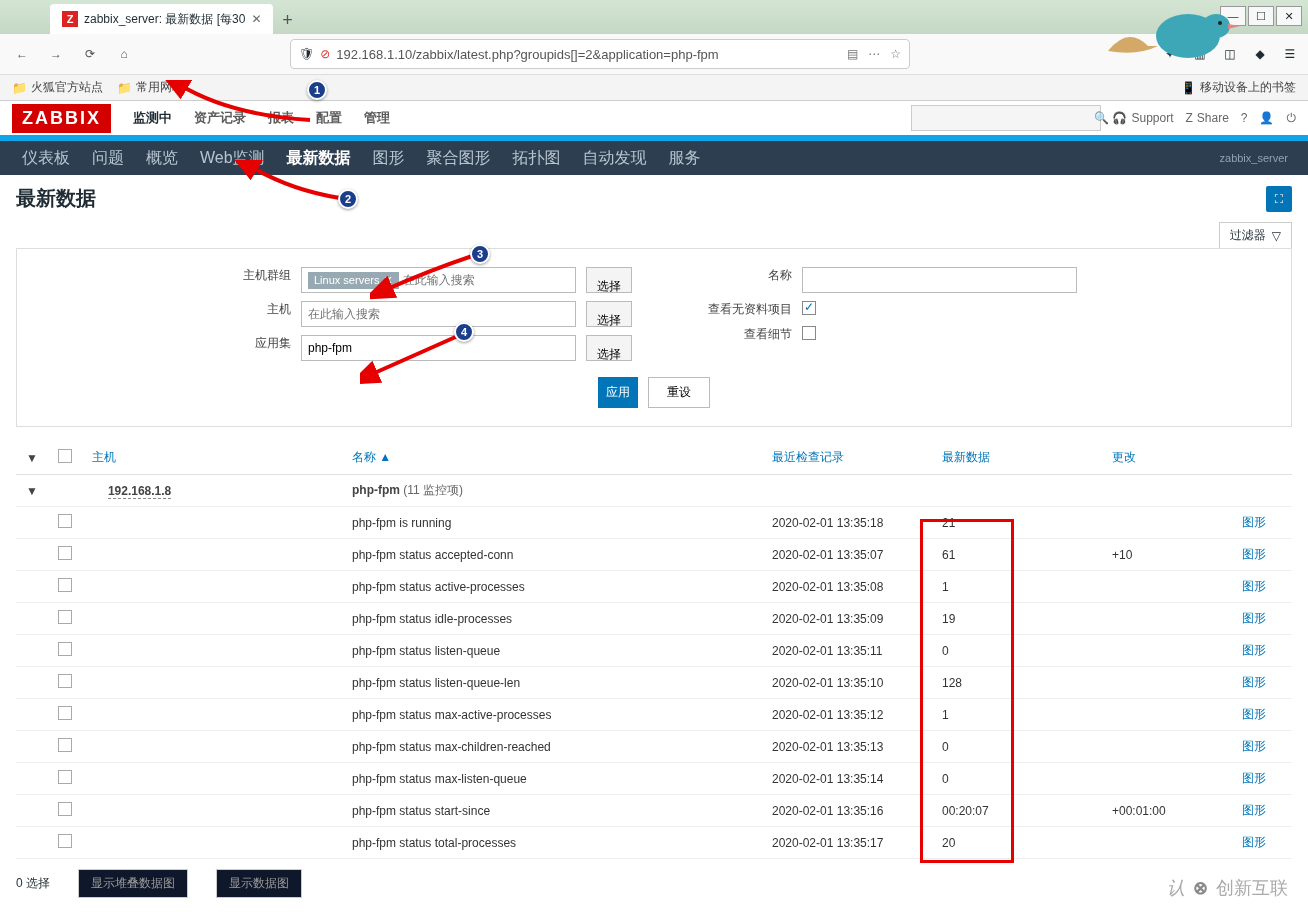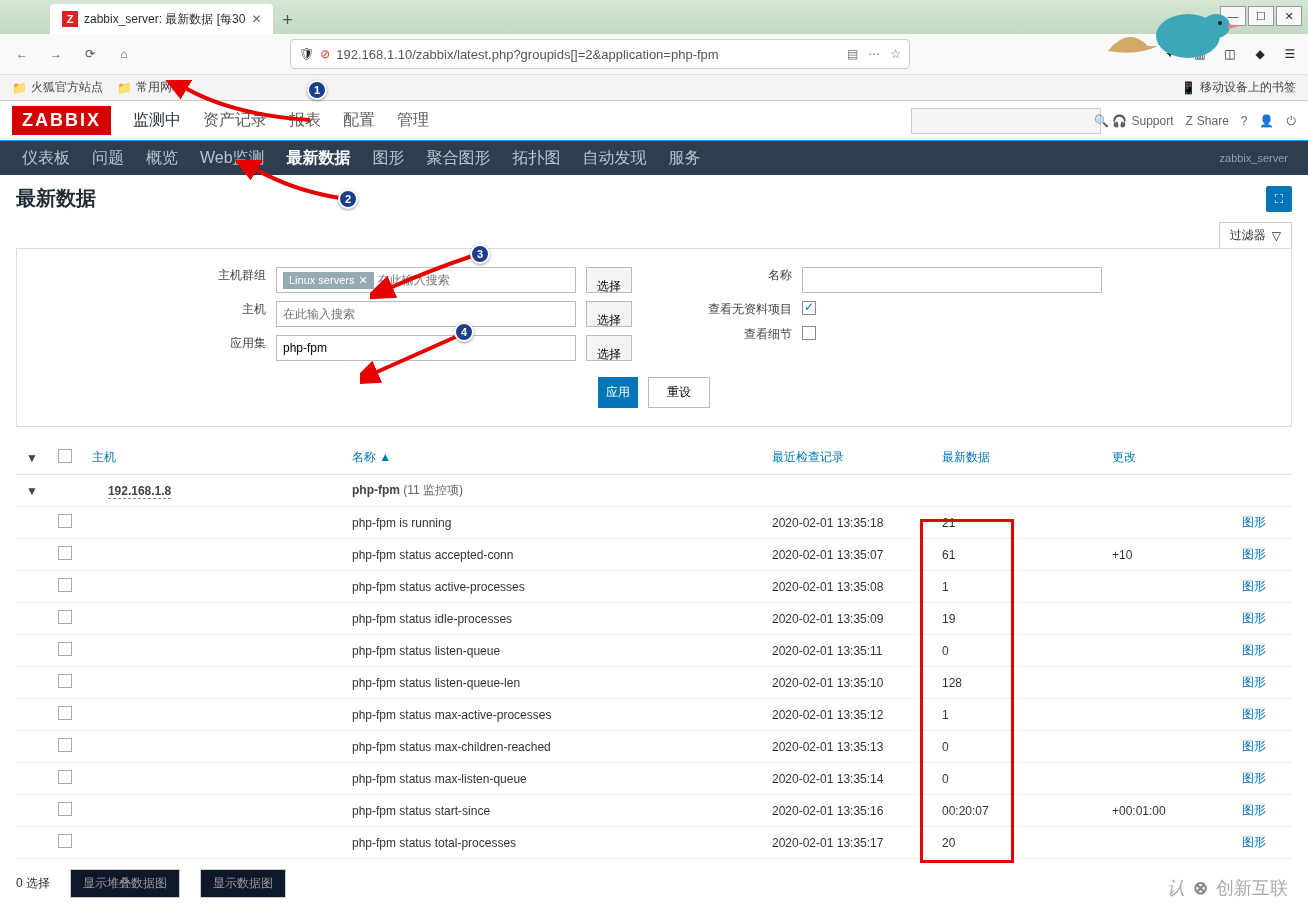--- a/index.html
+++ b/index.html
@@ -24,24 +24,24 @@
 .ext-icons { display: flex; gap: 10px; margin-left: auto; align-items: center; }
 .ext-icons span { width: 20px; height: 20px; display: flex; align-items: center; justify-content: center; }
 
 .bookmark-bar { display: flex; align-items: center; height: 26px; padding: 0 12px; gap: 14px; border-top: 1px solid #ddd; background: #f4f4f4; font-size: 12px; color: #444; }
 .bookmark-item { display: flex; align-items: center; gap: 4px; }
 
 
 .bird { position: absolute; right: 40px; top: -4px; width: 220px; height: 90px; pointer-events: none; }
 
 
-.zbx-header { display: flex; align-items: center; height: 40px; padding: 0 12px; border-bottom: 1px solid #0ea5e9; gap: 4px; }
+.zbx-header { display: flex; align-items: center; height: 40px; padding: 0 12px; border-bottom: 6px solid #0ea5e9; gap: 4px; }
 .zbx-logo { background: #d40000; color: #fff; font-weight: bold; font-size: 18px; padding: 4px 10px; letter-spacing: 2px; }
 .main-nav { display: flex; gap: 2px; margin-left: 8px; }
-.main-nav a { padding: 8px 10px; color: #5b5b5b; text-decoration: none; font-size: 16px; }
+.main-nav a { padding: 8px 10px; color: #5b5b5b; text-decoration: none; font-size: 13px; font-weight: bold; }
 .main-nav a.active { color: #1f2c33; }
 .hdr-right { margin-left: auto; display: flex; align-items: center; gap: 12px; color: #666; }
 .hdr-search { width: 190px; height: 26px; border: 1px solid #ccc; background: #f5f5f5; display: flex; align-items: center; padding: 0 6px; }
 .hdr-search input { border: none; background: transparent; flex: 1; outline: none; }
 .hdr-link { display: flex; align-items: center; gap: 4px; font-size: 12px; }
 
 
 .sub-nav { display: flex; align-items: center; height: 34px; background: #2d3e50; padding: 0 12px; gap: 2px; }
 .sub-nav a { padding: 8px 10px; color: #b8c5d0; text-decoration: none; font-size: 16px; }
 .sub-nav a.active { color: #fff; font-weight: bold; }
@@ -54,21 +54,21 @@
 
 
 .filter-tab-row { display: flex; justify-content: flex-end; padding: 0 16px; }
 .filter-tab { border: 1px solid #ccc; border-bottom: none; padding: 4px 10px; display: flex; align-items: center; gap: 6px; background: #fff; font-size: 12px; }
 
 .filter-box { margin: 0 16px 14px; border: 1px solid #ddd; padding: 18px 24px; background: #fff; }
 .filter-grid { display: flex; gap: 60px; justify-content: center; }
 .filter-col { display: flex; flex-direction: column; gap: 8px; }
 .filter-row { display: flex; align-items: flex-start; gap: 10px; }
 .filter-row label { width: 60px; text-align: right; color: #444; }
-.filter-input { width: 300px; height: 26px; border: 1px solid #bbb; padding: 2px 6px; display: flex; align-items: center; gap: 4px; background: #fff; }
+.filter-input { width: 275px; height: 26px; border: 1px solid #bbb; padding: 2px 6px; display: flex; align-items: center; gap: 4px; background: #fff; }
 .filter-input input { border: none; outline: none; flex: 1; font-size: 12px; }
 .token { background: #97aab3; color: #fff; padding: 2px 6px; font-size: 11px; display: flex; align-items: center; gap: 4px; }
 .btn-sel { height: 26px; padding: 10px 10px; border: 1px solid #bbb; background: #f4f4f4; cursor: pointer; font-size: 12px; }
 .checkbox { width: 14px; height: 14px; border: 1px solid #888; display: inline-block; }
 .checkbox.checked::after { content: "✓"; color: #0275b8; font-size: 12px; position: relative; top: -2px; left: 1px; }
 .filter-actions { display: flex; justify-content: center; gap: 10px; margin-top: 16px; }
 .btn-primary { background: #0275b8; color: #fff; border: none; padding: 6px 8px; cursor: pointer; font-size: 12px; }
 .btn-default { background: #fff; border: 1px solid #bbb; padding: 6px 18px; cursor: pointer; font-size: 12px; }
 
 
@@ -83,21 +83,21 @@
 .host-link { color: #444; border-bottom: 1px dashed #888; margin-left: 16px; }
 .caret { width: 24px; color: #999; }
 
 
 .hl-box { position: absolute; border: 3px solid #e60000; pointer-events: none; }
 
 
 .arrow-svg { position: absolute; pointer-events: none; }
 .badge-num { position: absolute; width: 20px; height: 20px; border-radius: 50%; background: #1a3e8b; color: #fff; border: 2px solid #fff; display: flex; align-items: center; justify-content: center; font-size: 11px; font-weight: bold; box-shadow: 0 1px 3px rgba(0,0,0,0.4); }
 
-.footer-row { display: flex; align-items: center; padding: 10px 16px; gap: 20px; }
+.footer-row { display: flex; align-items: center; padding: 10px 16px; gap: 28px; }
 .btn-disabled { background: #0f172a; border: 1px solid #ccc; color: #999; padding: 5px 12px; font-size: 12px; }
 
 .page-wrap { position: relative; }
 
 .watermark { position: absolute; right: 20px; bottom: 8px; color: #aaa; font-size: 18px; display: flex; align-items: center; gap: 8px; }
 </style>
 </head>
 <body>
 
 <div class="page-wrap">

